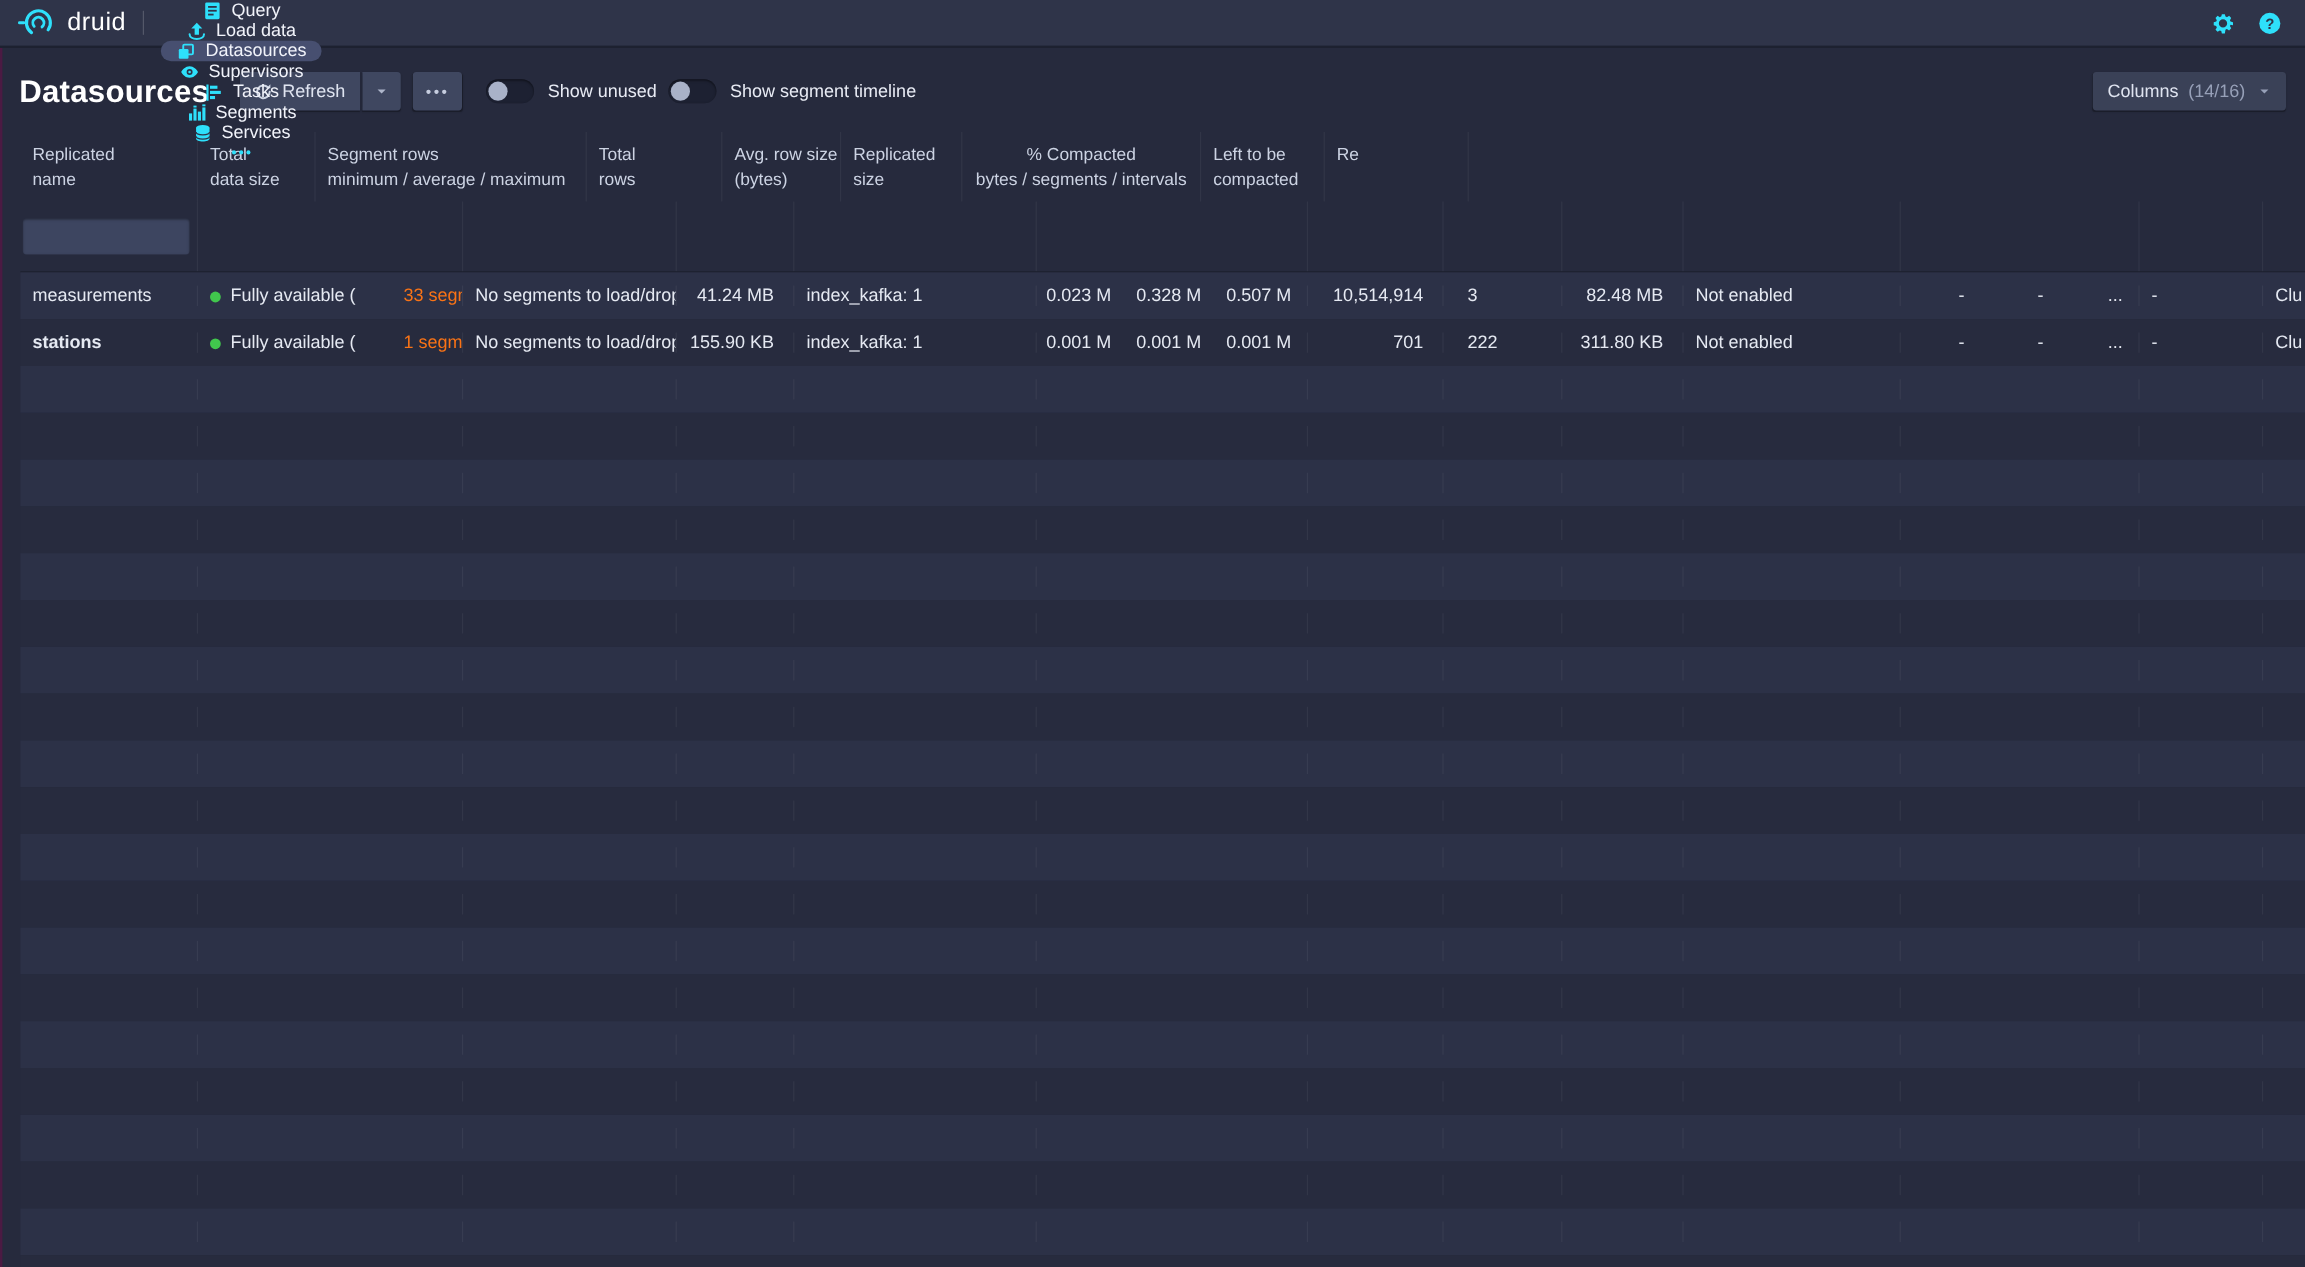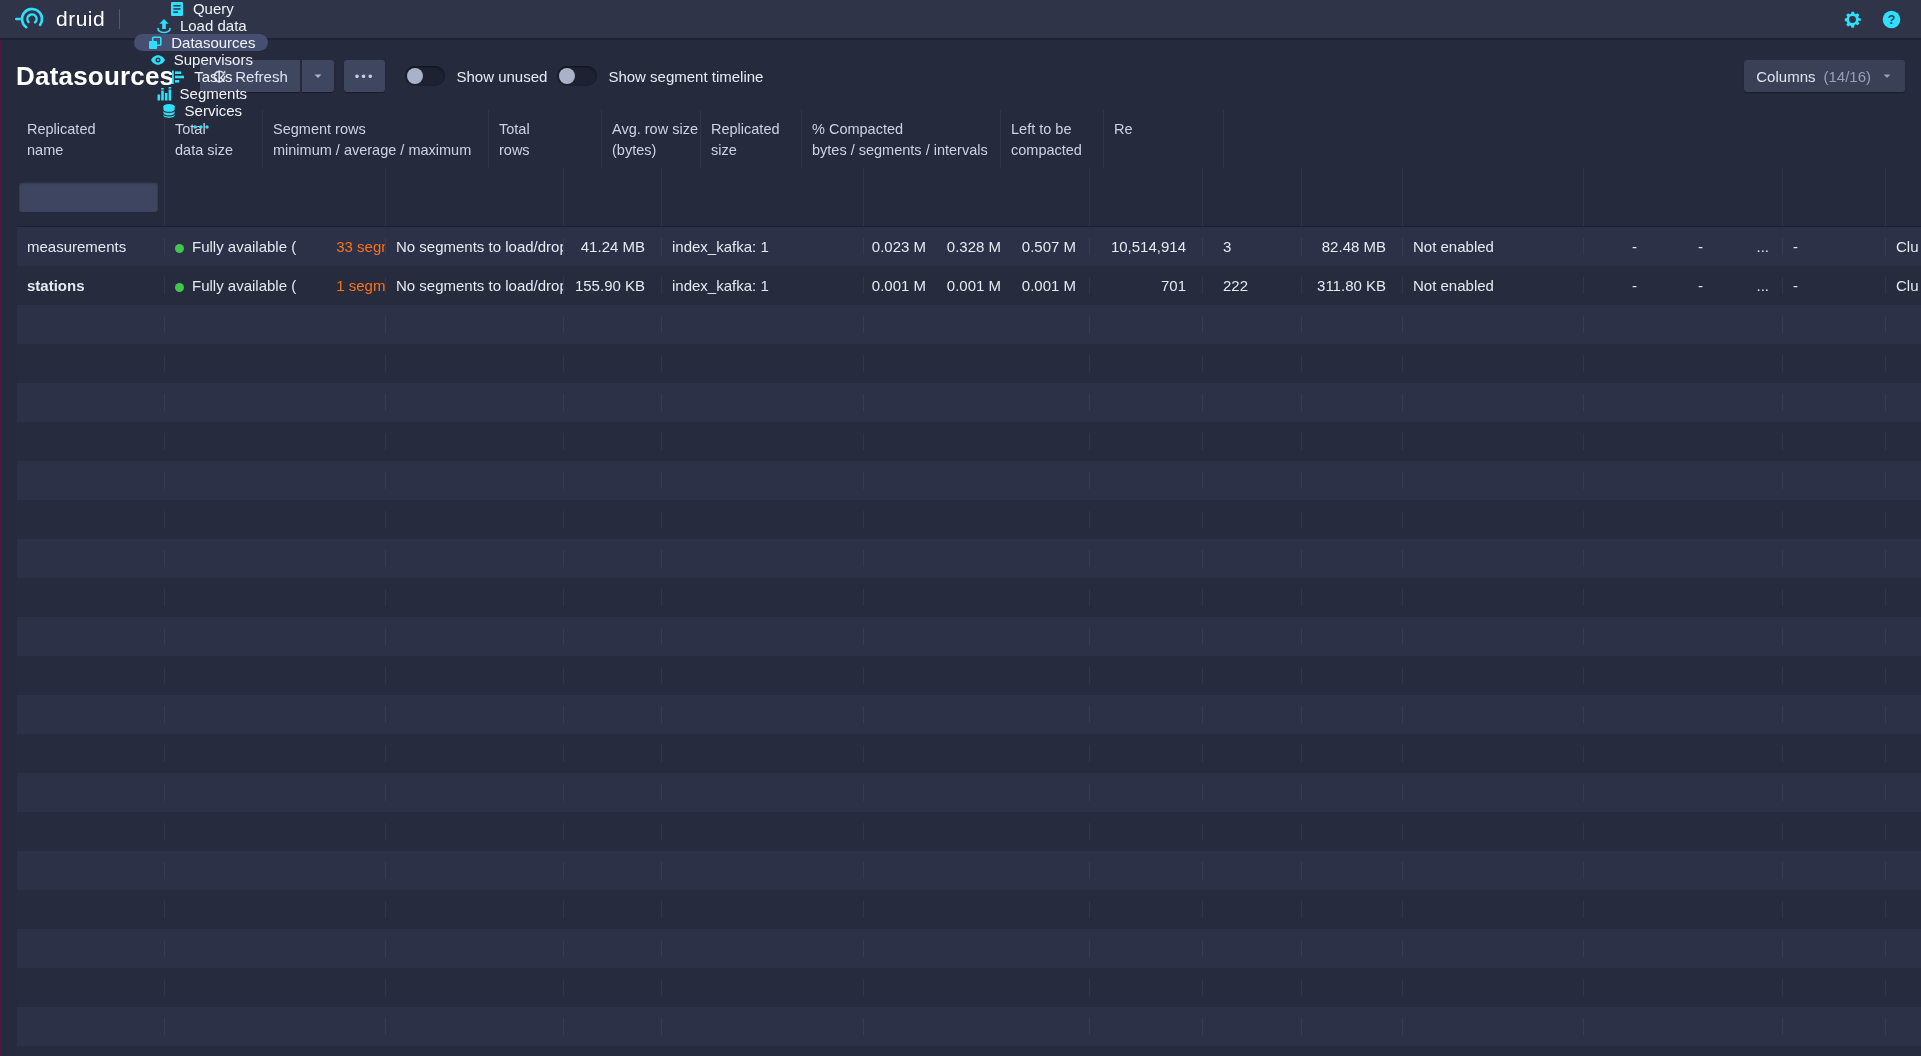--- a/index.html
+++ b/index.html
@@ -254,21 +254,21 @@
             <div>rows</div>
           </div>
           <div class="cell th" style="width: 99px;">
             <div>Avg. row size</div>
             <div>(bytes)</div>
           </div>
           <div class="cell th" style="width: 101px;">
             <div>Replicated</div>
             <div>size</div>
           </div>
-          <div class="cell th" style="width: 199px;">
+          <div class="cell th" style="width: 199px; text-align: center;">
             <div>% Compacted</div>
             <div>bytes / segments / intervals</div>
           </div>
           <div class="cell th" style="width: 103px;">
             <div>Left to be</div>
             <div>compacted</div>
           </div>
           <div class="cell th" style="width: 120px;">
             <div>Re</div>
           </div>

